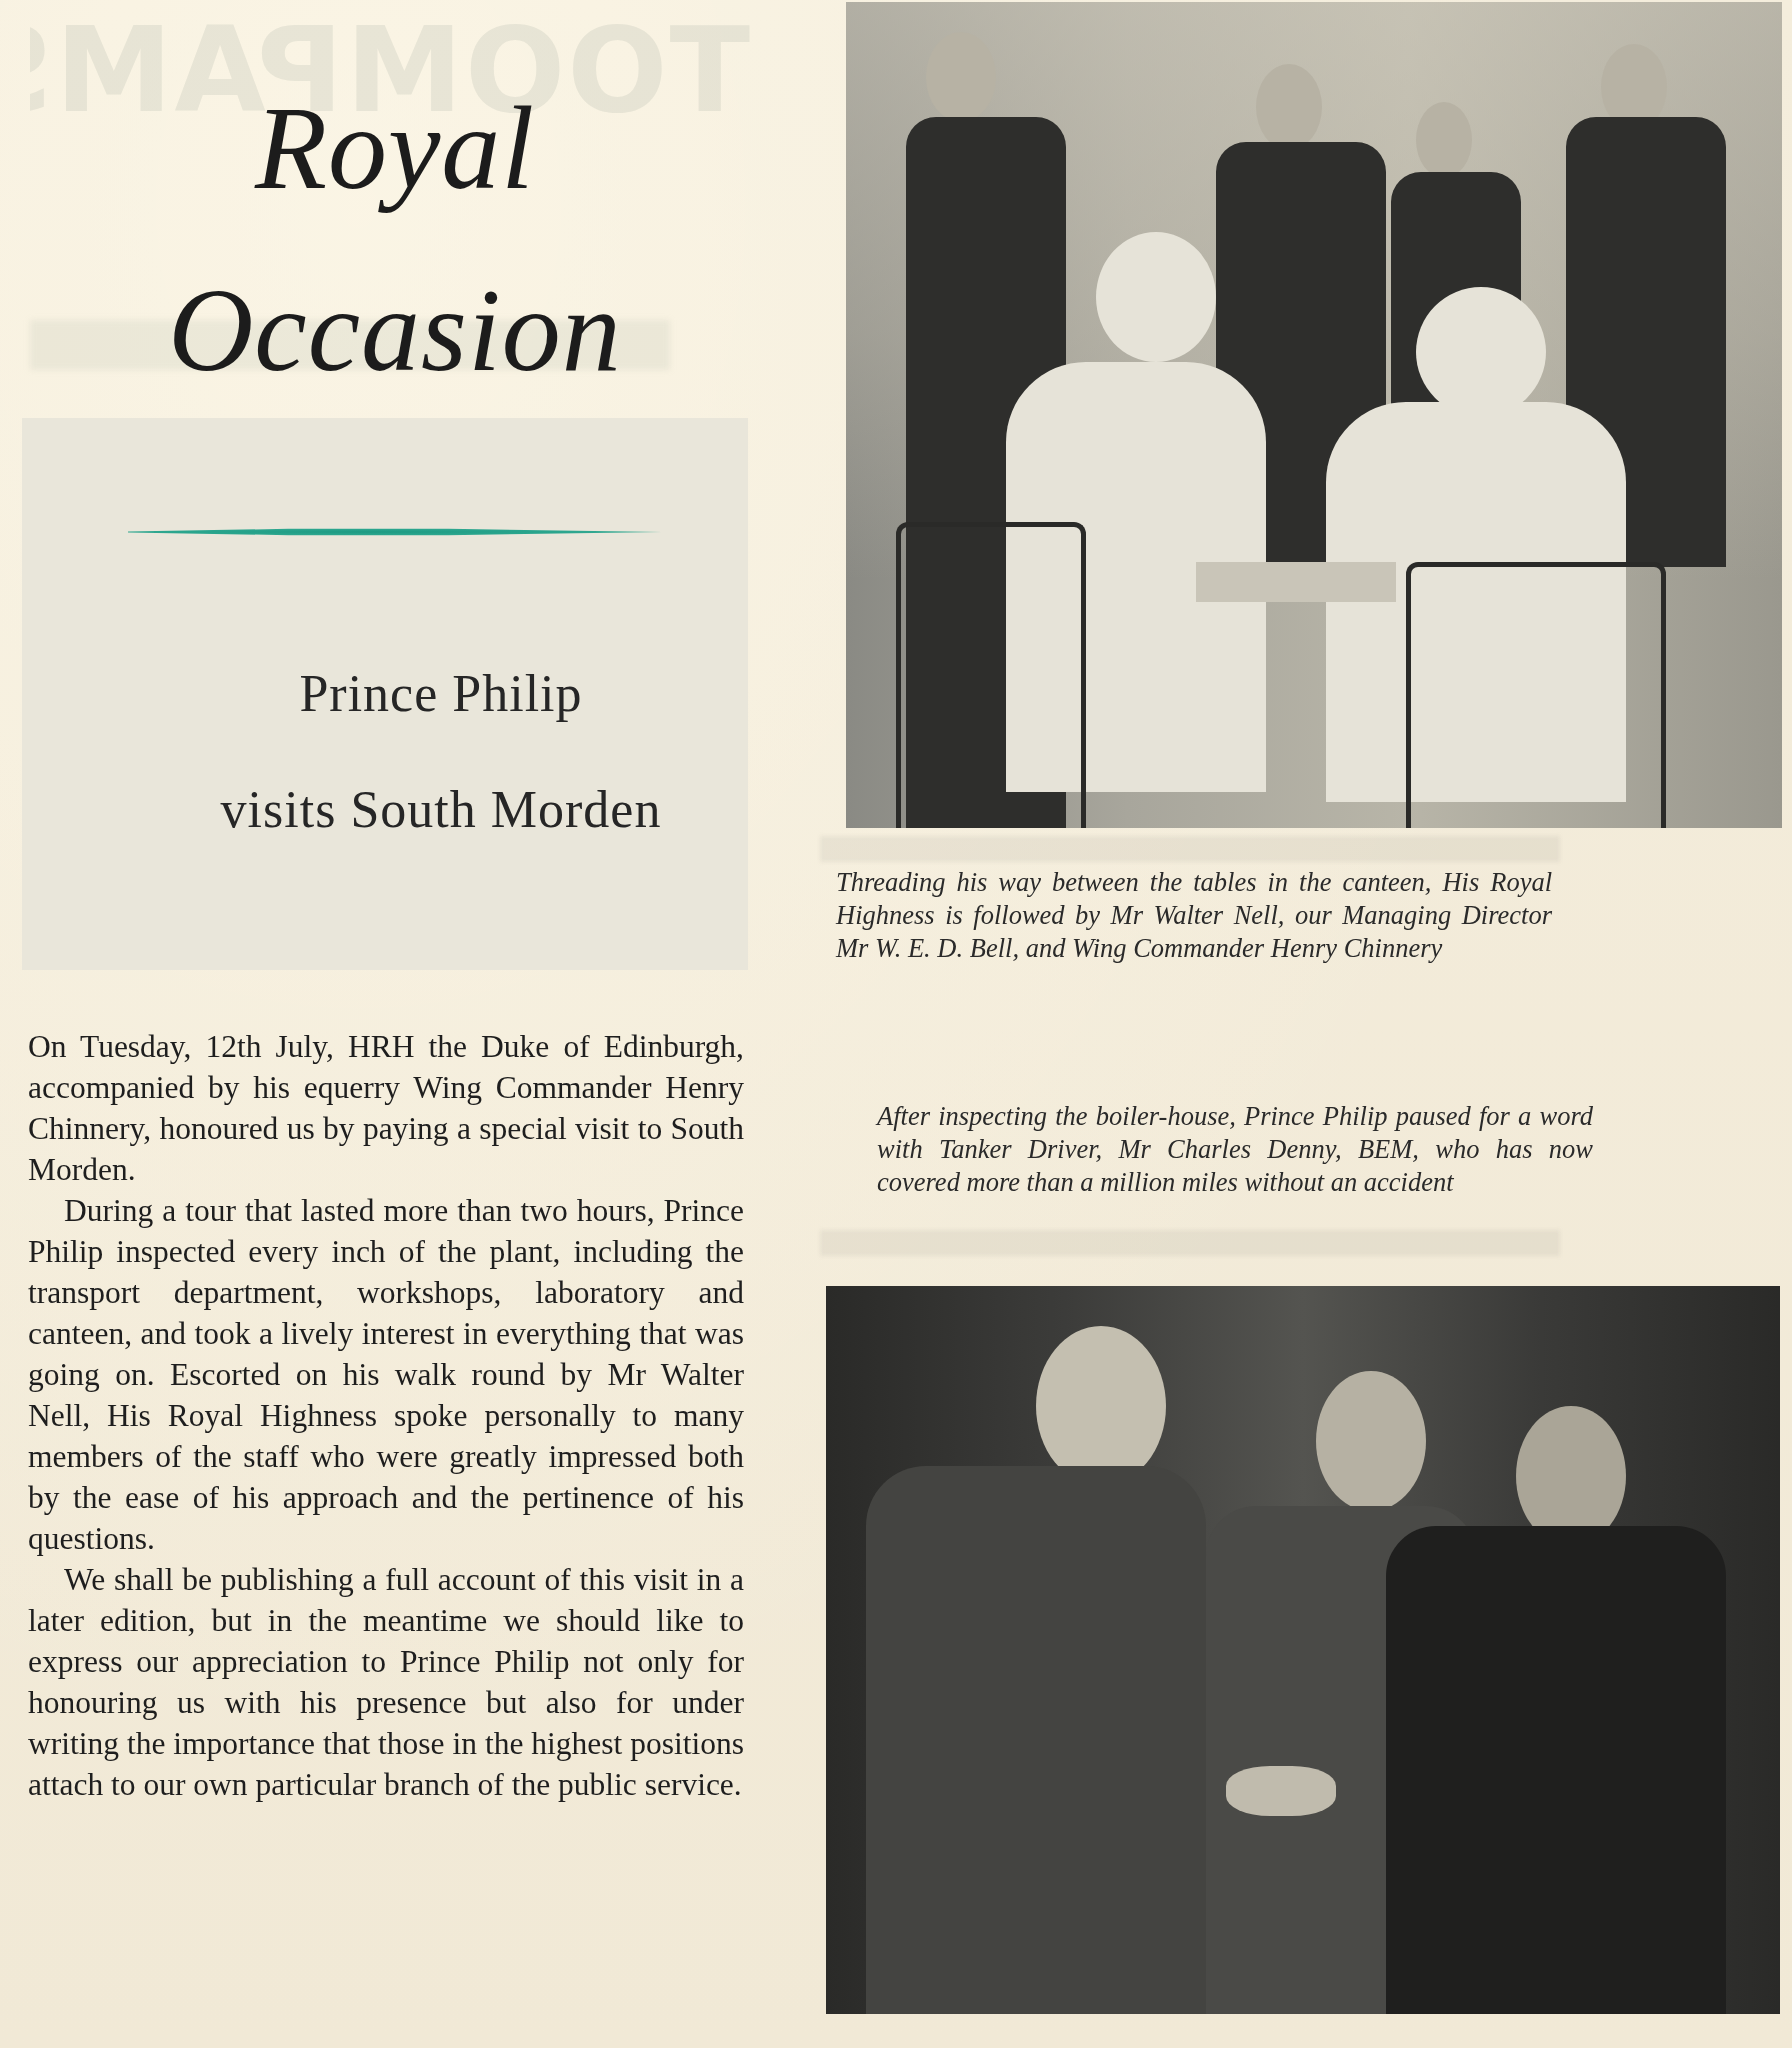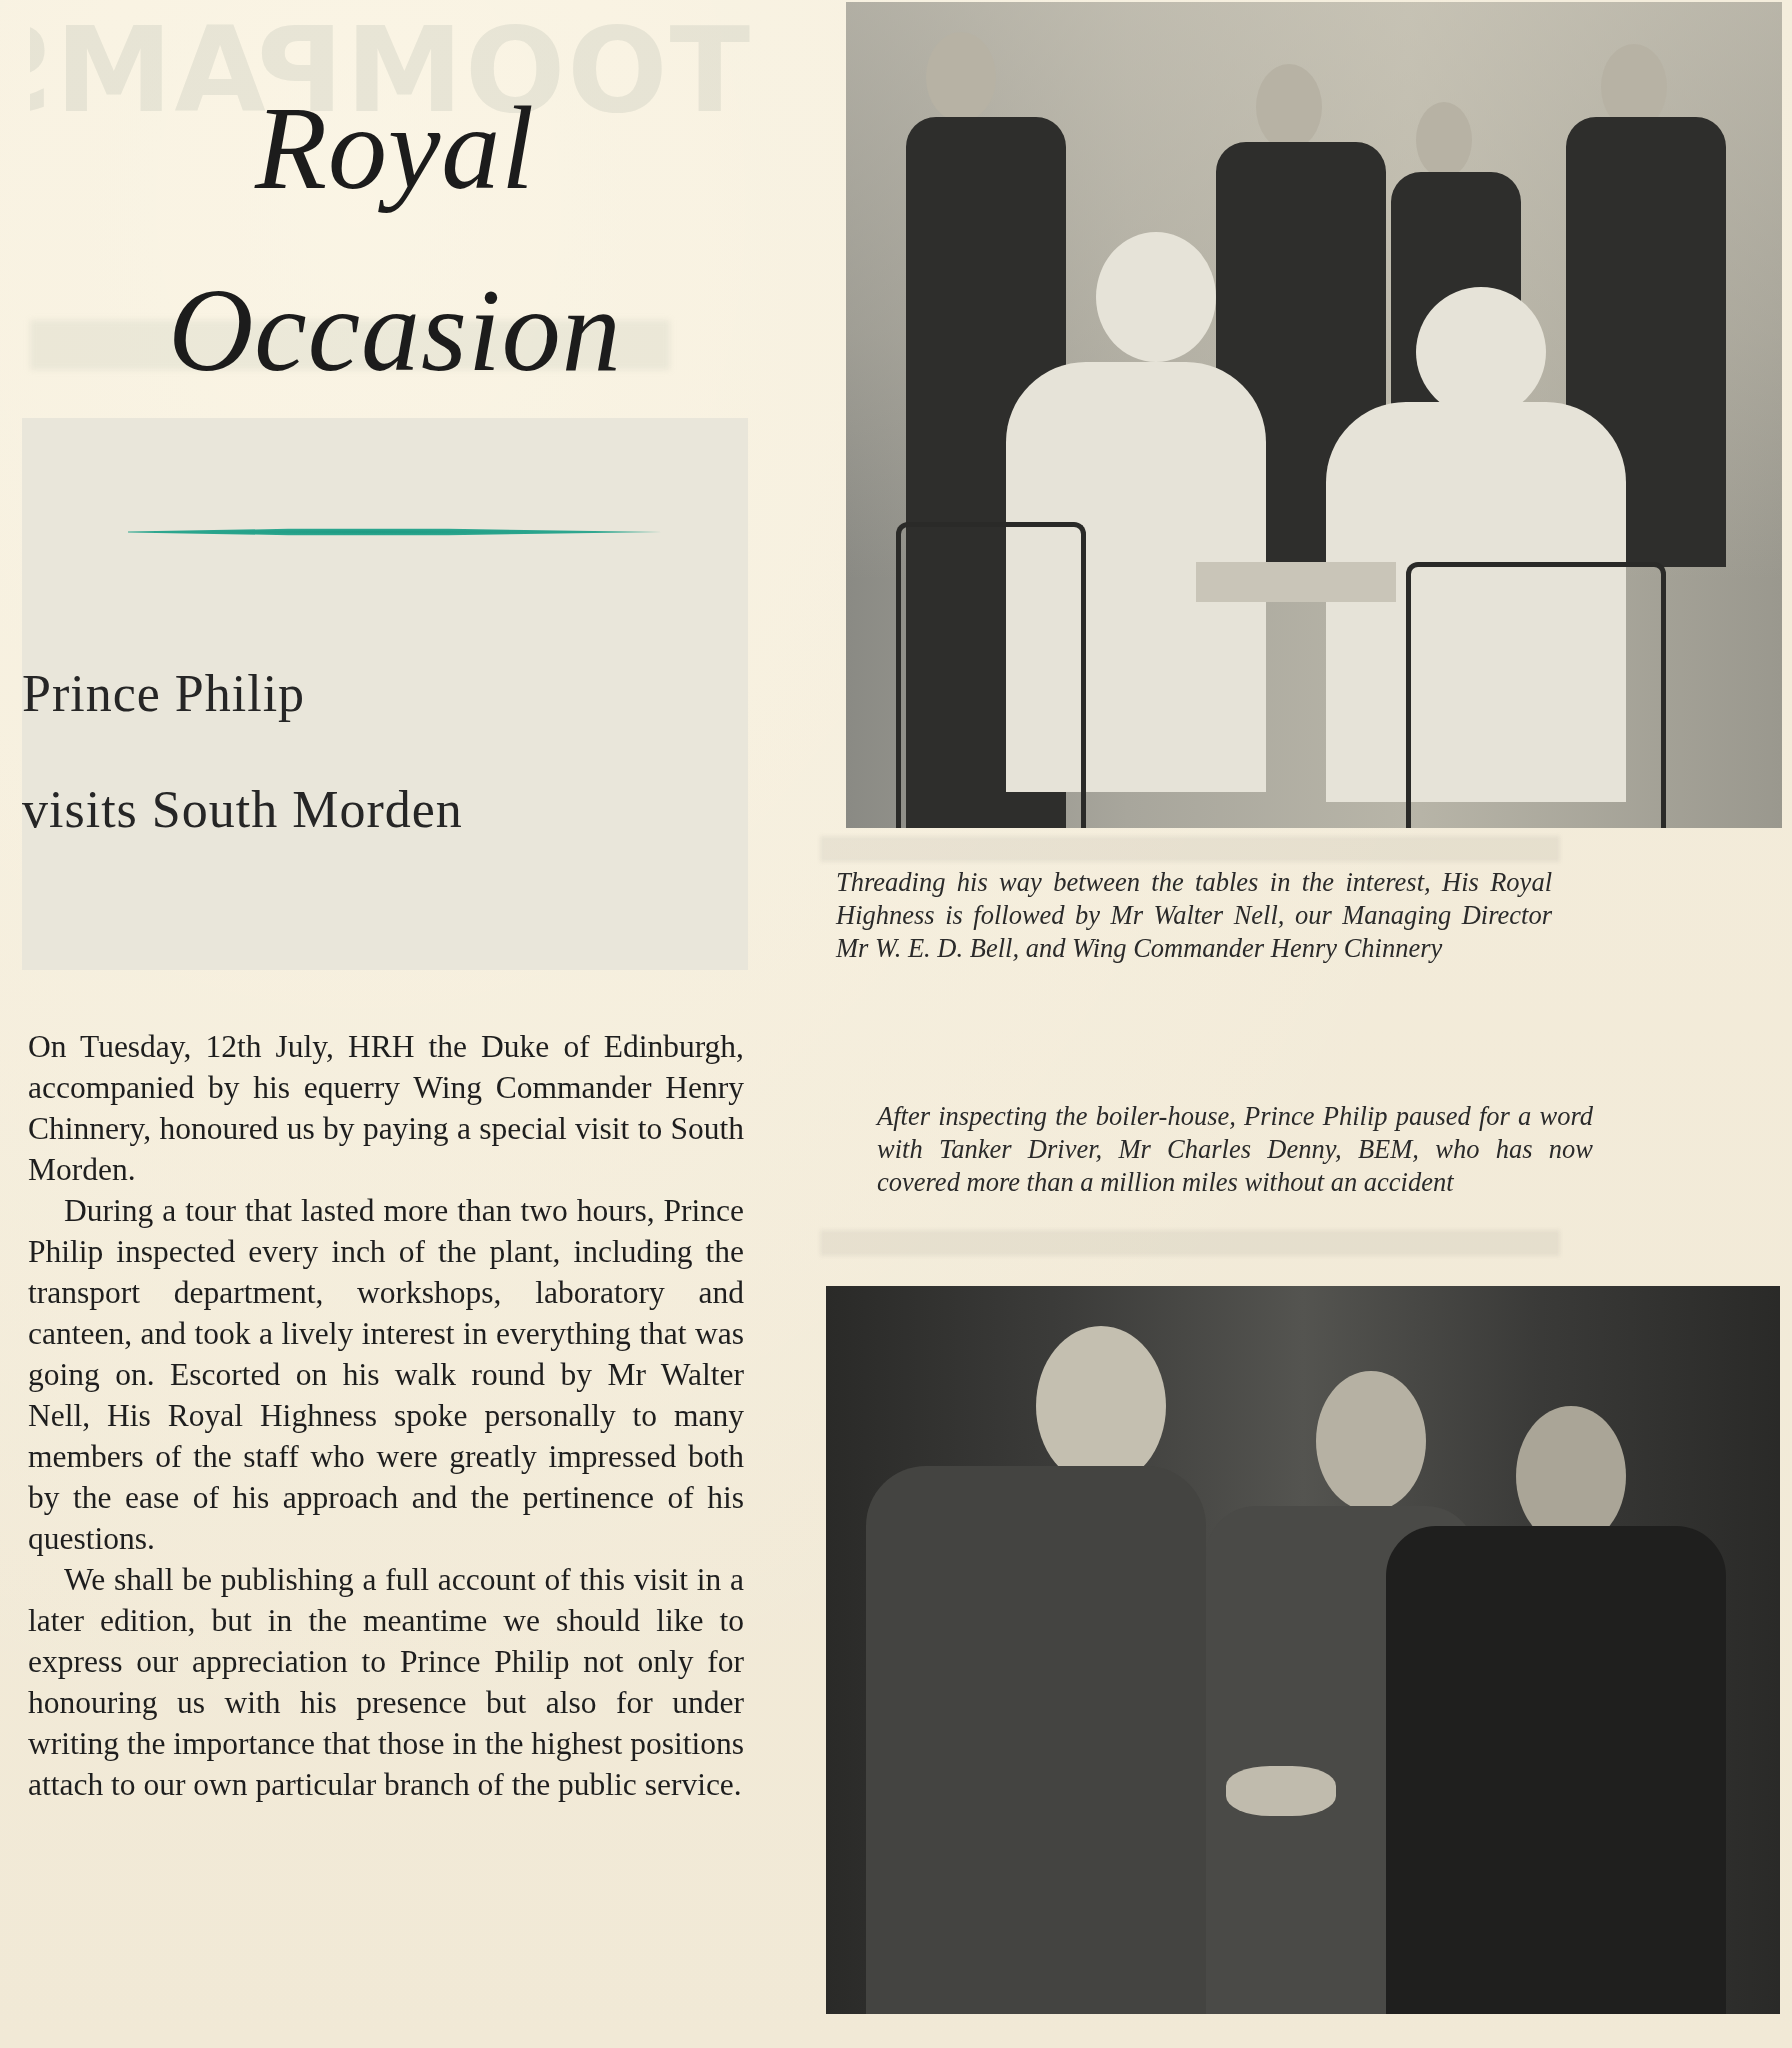--- a/index.html
+++ b/index.html
@@ -35,21 +35,21 @@
     .grey-box {
       position: absolute; left: 22px; top: 418px; width: 726px; height: 552px;
       background: #e9e6da;
     }
     .rule {
       position: absolute; left: 128px; top: 528px; width: 534px; height: 8px;
       background: radial-gradient(ellipse at 45% 50%, #1d9a82 0%, #2aa58d 45%, rgba(42,165,141,0.9) 70%, rgba(42,165,141,0.5) 100%);
       clip-path: polygon(0 45%, 30% 10%, 60% 10%, 100% 50%, 60% 90%, 30% 90%, 0 55%);
     }
     .subtitle {
-      position: absolute; left: 22px; width: 838px; 
+      position: absolute; left: 22px; width: 838px; text-align: center;
       font-size: 52px; color: #262626; letter-spacing: 1px; line-height: 1;
     }
     .subtitle-1 { top: 668px; }
     .subtitle-2 { top: 784px; }
     .body-text {
       position: absolute; left: 28px; top: 1026px; width: 716px;
       font-size: 31.5px; line-height: 41px; color: #1e1e1e;
       text-align: justify; hyphens: manual;
     }
     .body-text p { margin: 0; text-indent: 36px; }
@@ -121,21 +121,21 @@
   <div class="fig white" style="left:250px;top:230px;width:120px;height:130px;border-radius:50%;"></div>
   <div class="fig white" style="left:160px;top:360px;width:260px;height:430px;border-radius:80px 80px 0 0;"></div>
   <div class="fig white" style="left:570px;top:285px;width:130px;height:130px;border-radius:50%;"></div>
   <div class="fig white" style="left:480px;top:400px;width:300px;height:400px;border-radius:80px 80px 0 0;"></div>
   <div class="fig" style="left:350px;top:560px;width:200px;height:40px;background:#c9c5b8;"></div>
   <div class="fig chair" style="left:50px;top:520px;width:180px;height:310px;"></div>
   <div class="fig chair" style="left:560px;top:560px;width:250px;height:270px;"></div>
 </div>
 
 <div class="bleed" style="top:836px;"></div>
-<div class="caption caption-1">Threading his way between the tables in the interest, His Royal Highness is followed by Mr Walter Nell, our Managing Director Mr W. E. D. Bell, and Wing Commander Henry Chinnery</div>
+<div class="caption caption-1">Threading his way between the tables in the canteen, His Royal Highness is followed by Mr Walter Nell, our Managing Director Mr W. E. D. Bell, and Wing Commander Henry Chinnery</div>
 
 <div class="bleed" style="top:1230px;"></div>
 <div class="caption caption-2">After inspecting the boiler-house, Prince Philip paused for a word with Tanker Driver, Mr Charles Denny, BEM, who has now covered more than a million miles without an accident</div>
 
 <div class="photo photo-bottom">
   <div class="fig skin" style="left:210px;top:40px;width:130px;height:160px;background:#c4bfb0;"></div>
   <div class="fig suit-mid" style="left:40px;top:180px;width:340px;height:560px;border-radius:60px 60px 0 0;"></div>
   <div class="fig skin" style="left:490px;top:85px;width:110px;height:140px;background:#b6b1a3;"></div>
   <div class="fig suit-mid" style="left:380px;top:220px;width:270px;height:520px;border-radius:50px 50px 0 0;background:#4a4a47;"></div>
   <div class="fig skin" style="left:690px;top:120px;width:110px;height:140px;background:#aaa597;"></div>

